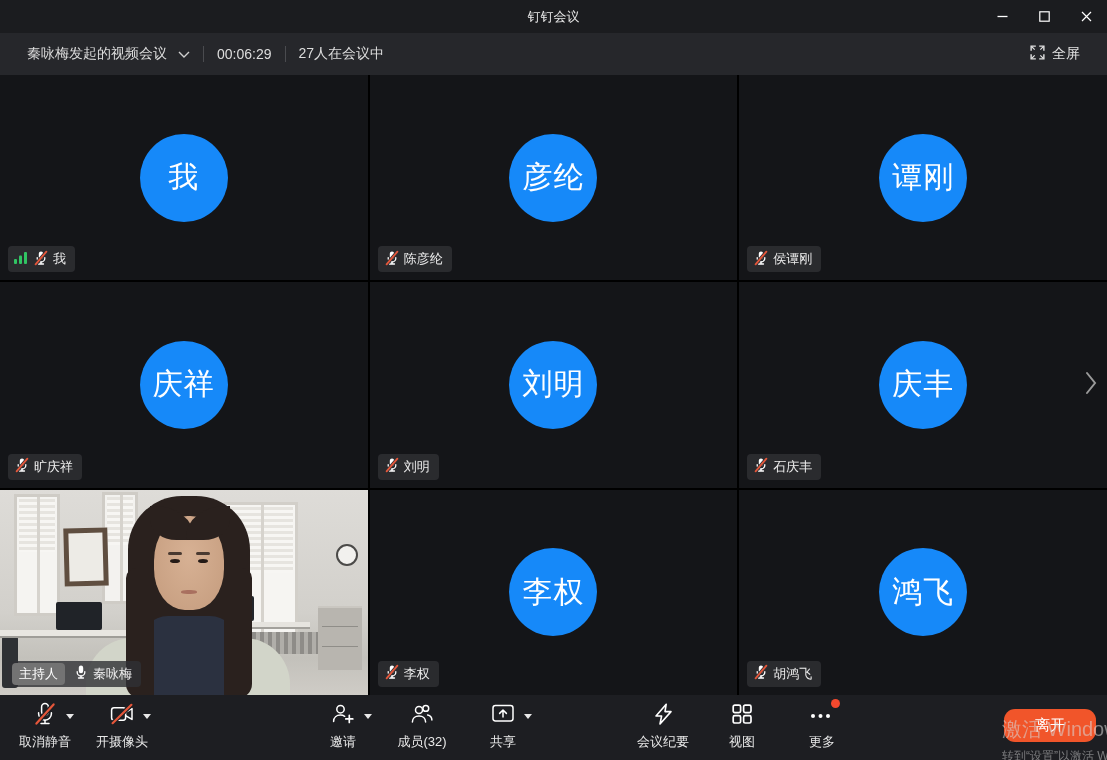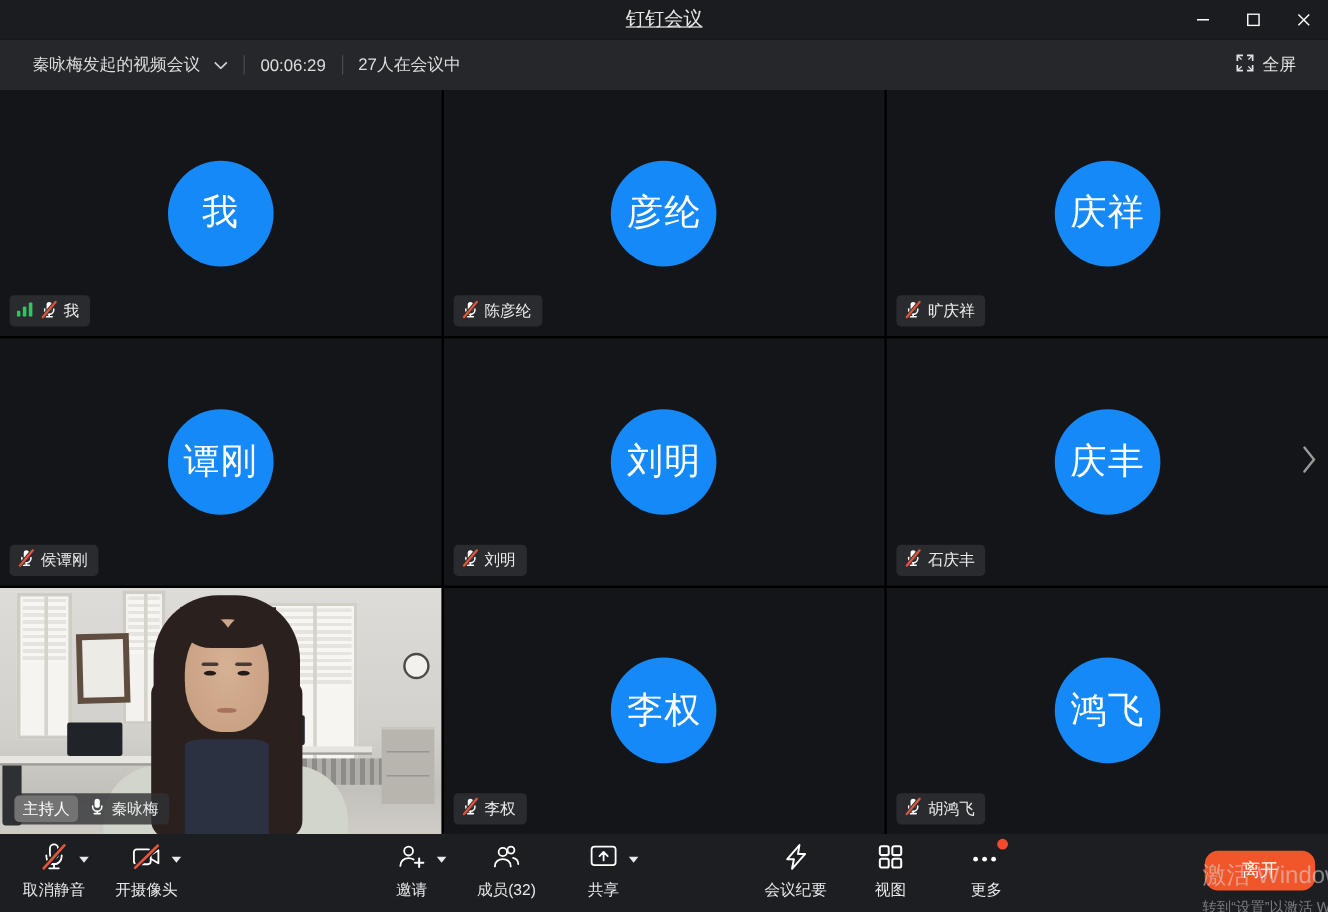--- a/index.html
+++ b/index.html
@@ -2,21 +2,21 @@
 <html><head>
 <meta charset="utf-8">
 <style>
   * { margin:0; padding:0; box-sizing:border-box; }
   html,body { background:#000; }
   body { font-family:"Liberation Sans","DejaVu Sans",sans-serif; }
   .window { position:relative; width:1107px; height:760px; background:#000; overflow:hidden; }
 
   
   .titlebar { position:absolute; top:0; left:0; right:0; height:33px; background:#1b1c1f; display:flex; align-items:center; justify-content:center; }
-  .titlebar .app-title { color:#e9e9e9; font-size:16px;text-decoration:underline; }
+  .titlebar .app-title { color:#e9e9e9; font-size:13px; }
   .win-controls { position:absolute; right:0; top:0; height:33px; display:flex; }
   .win-btn { width:42px; height:33px; display:flex; align-items:center; justify-content:center; color:#fff; }
 
   
   .infobar { position:absolute; top:33px; left:0; right:0; height:42px; background:#26272b; display:flex; align-items:center; padding:0 27px; color:#dddddd; font-size:14px; }
   .infobar .divider { width:1px; height:16px; background:#4a4b4f; margin:0 13px; }
   .chev { margin-left:11px; display:flex; align-items:center; }
   .info-right { margin-left:auto; display:flex; align-items:flex-end; gap:7px; color:#e2e2e2; }
 
   
@@ -157,48 +157,48 @@
               <path d="M8 12 V14 M5.5 14 H10.5" stroke="#fff" stroke-width="1.3" stroke-linecap="round"></path>
               <path d="M2.6 14.4 L13.4 1.6" stroke="#303135" stroke-width="3.4"></path>
               <path d="M2.6 14.4 L13.4 1.6" stroke="#e4563a" stroke-width="1.8" stroke-linecap="round"></path>
             </svg>
         </span>
         <span>陈彦纶</span>
       </div>
     </div>
 
     <div class="tile">
+      <div class="avatar">谭刚</div>
+      <div class="pill">
+        <span>
+          <svg width="16" height="16" viewBox="0 0 16 16">
+              <rect x="5.8" y="1.6" width="4.4" height="7.6" rx="2.2" fill="#fff"></rect>
+              <path d="M4.2 7.6 v0.6 a3.8 3.8 0 0 0 7.6 0 v-0.6" fill="none" stroke="#fff" stroke-width="1.3" stroke-linecap="round"></path>
+              <path d="M8 12 V14 M5.5 14 H10.5" stroke="#fff" stroke-width="1.3" stroke-linecap="round"></path>
+              <path d="M2.6 14.4 L13.4 1.6" stroke="#303135" stroke-width="3.4"></path>
+              <path d="M2.6 14.4 L13.4 1.6" stroke="#e4563a" stroke-width="1.8" stroke-linecap="round"></path>
+            </svg>
+        </span>
+        <span>侯谭刚</span>
+      </div>
+    </div>
+
+    <div class="tile">
       <div class="avatar">庆祥</div>
       <div class="pill">
         <span>
           <svg width="16" height="16" viewBox="0 0 16 16">
               <rect x="5.8" y="1.6" width="4.4" height="7.6" rx="2.2" fill="#fff"></rect>
               <path d="M4.2 7.6 v0.6 a3.8 3.8 0 0 0 7.6 0 v-0.6" fill="none" stroke="#fff" stroke-width="1.3" stroke-linecap="round"></path>
               <path d="M8 12 V14 M5.5 14 H10.5" stroke="#fff" stroke-width="1.3" stroke-linecap="round"></path>
               <path d="M2.6 14.4 L13.4 1.6" stroke="#303135" stroke-width="3.4"></path>
               <path d="M2.6 14.4 L13.4 1.6" stroke="#e4563a" stroke-width="1.8" stroke-linecap="round"></path>
             </svg>
         </span>
         <span>旷庆祥</span>
-      </div>
-    </div>
-
-    <div class="tile">
-      <div class="avatar">谭刚</div>
-      <div class="pill">
-        <span>
-          <svg width="16" height="16" viewBox="0 0 16 16">
-              <rect x="5.8" y="1.6" width="4.4" height="7.6" rx="2.2" fill="#fff"></rect>
-              <path d="M4.2 7.6 v0.6 a3.8 3.8 0 0 0 7.6 0 v-0.6" fill="none" stroke="#fff" stroke-width="1.3" stroke-linecap="round"></path>
-              <path d="M8 12 V14 M5.5 14 H10.5" stroke="#fff" stroke-width="1.3" stroke-linecap="round"></path>
-              <path d="M2.6 14.4 L13.4 1.6" stroke="#303135" stroke-width="3.4"></path>
-              <path d="M2.6 14.4 L13.4 1.6" stroke="#e4563a" stroke-width="1.8" stroke-linecap="round"></path>
-            </svg>
-        </span>
-        <span>侯谭刚</span>
       </div>
     </div>
 
     <div class="tile">
       <div class="avatar">刘明</div>
       <div class="pill">
         <span>
           <svg width="16" height="16" viewBox="0 0 16 16">
               <rect x="5.8" y="1.6" width="4.4" height="7.6" rx="2.2" fill="#fff"></rect>
               <path d="M4.2 7.6 v0.6 a3.8 3.8 0 0 0 7.6 0 v-0.6" fill="none" stroke="#fff" stroke-width="1.3" stroke-linecap="round"></path>

